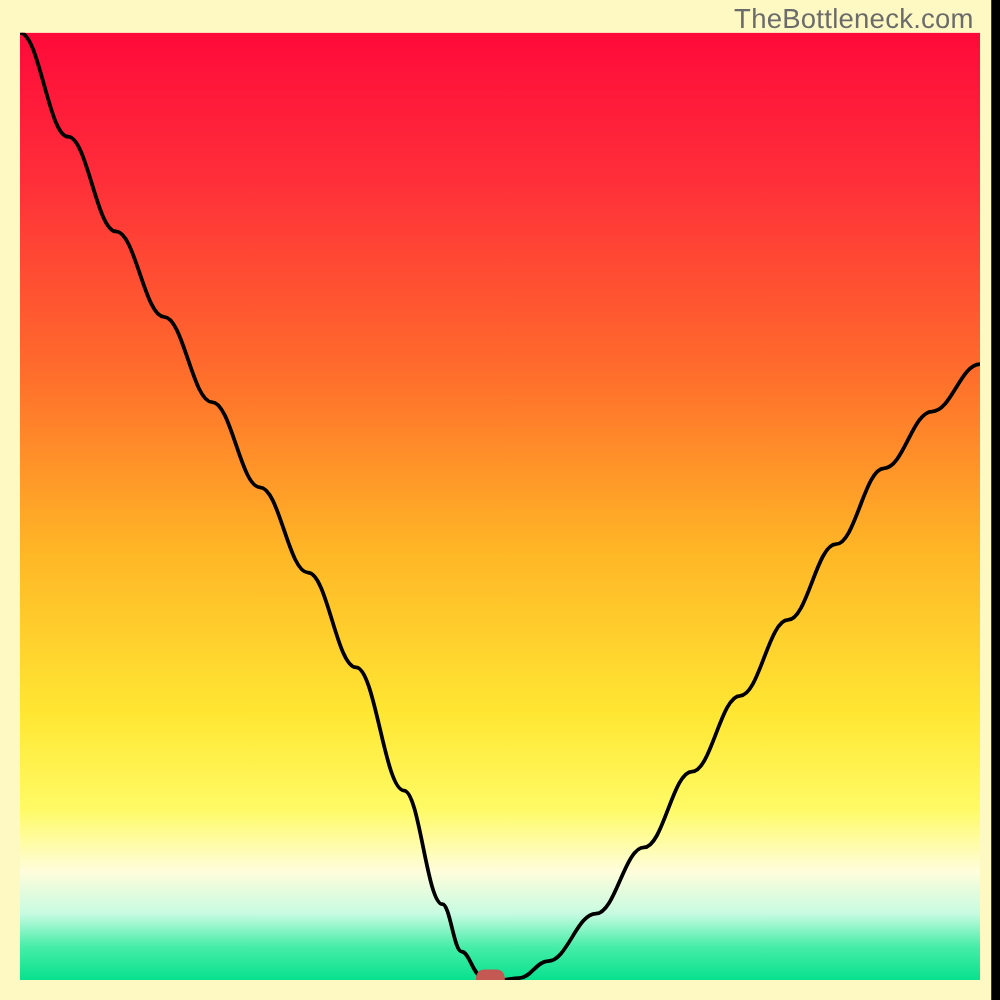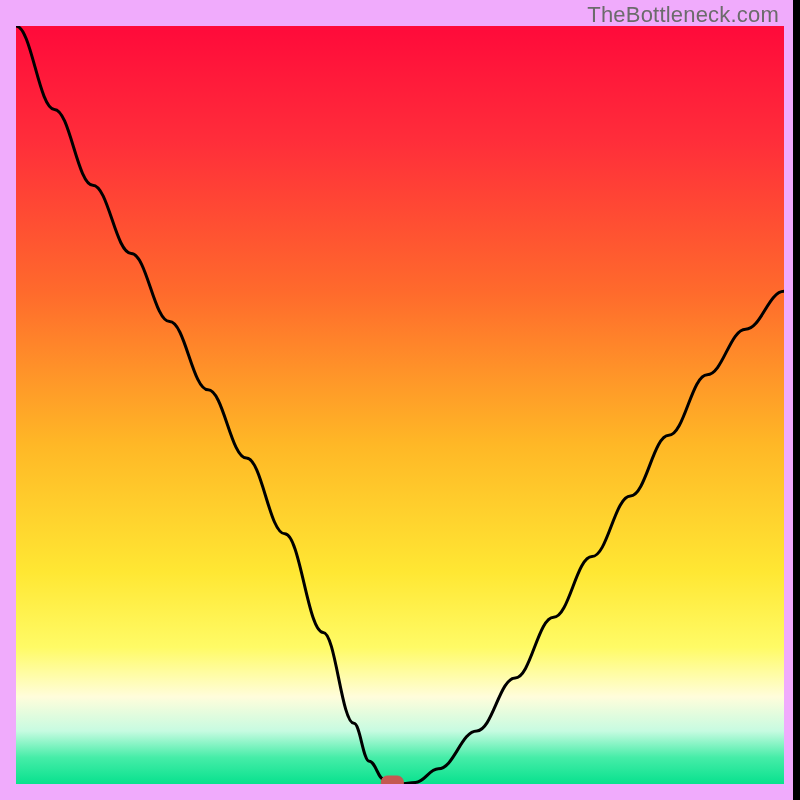--- a/index.html
+++ b/index.html
@@ -8,21 +8,21 @@
     width: 800px;
     height: 800px;
     background: #000;
     font-family: Arial, Helvetica, sans-serif;
     overflow: hidden;
   }
   .frame {
     position: relative;
     width: 793px;
     height: 800px;
-    background: #f0abfc;
+    background: #fef9c3;
   }
   .watermark {
     position: absolute;
     top: 2px;
     right: 14px;
     color: #6b6b6b;
     font-size: 22px;
     font-weight: 500;
     letter-spacing: 0.2px;
     z-index: 10;

